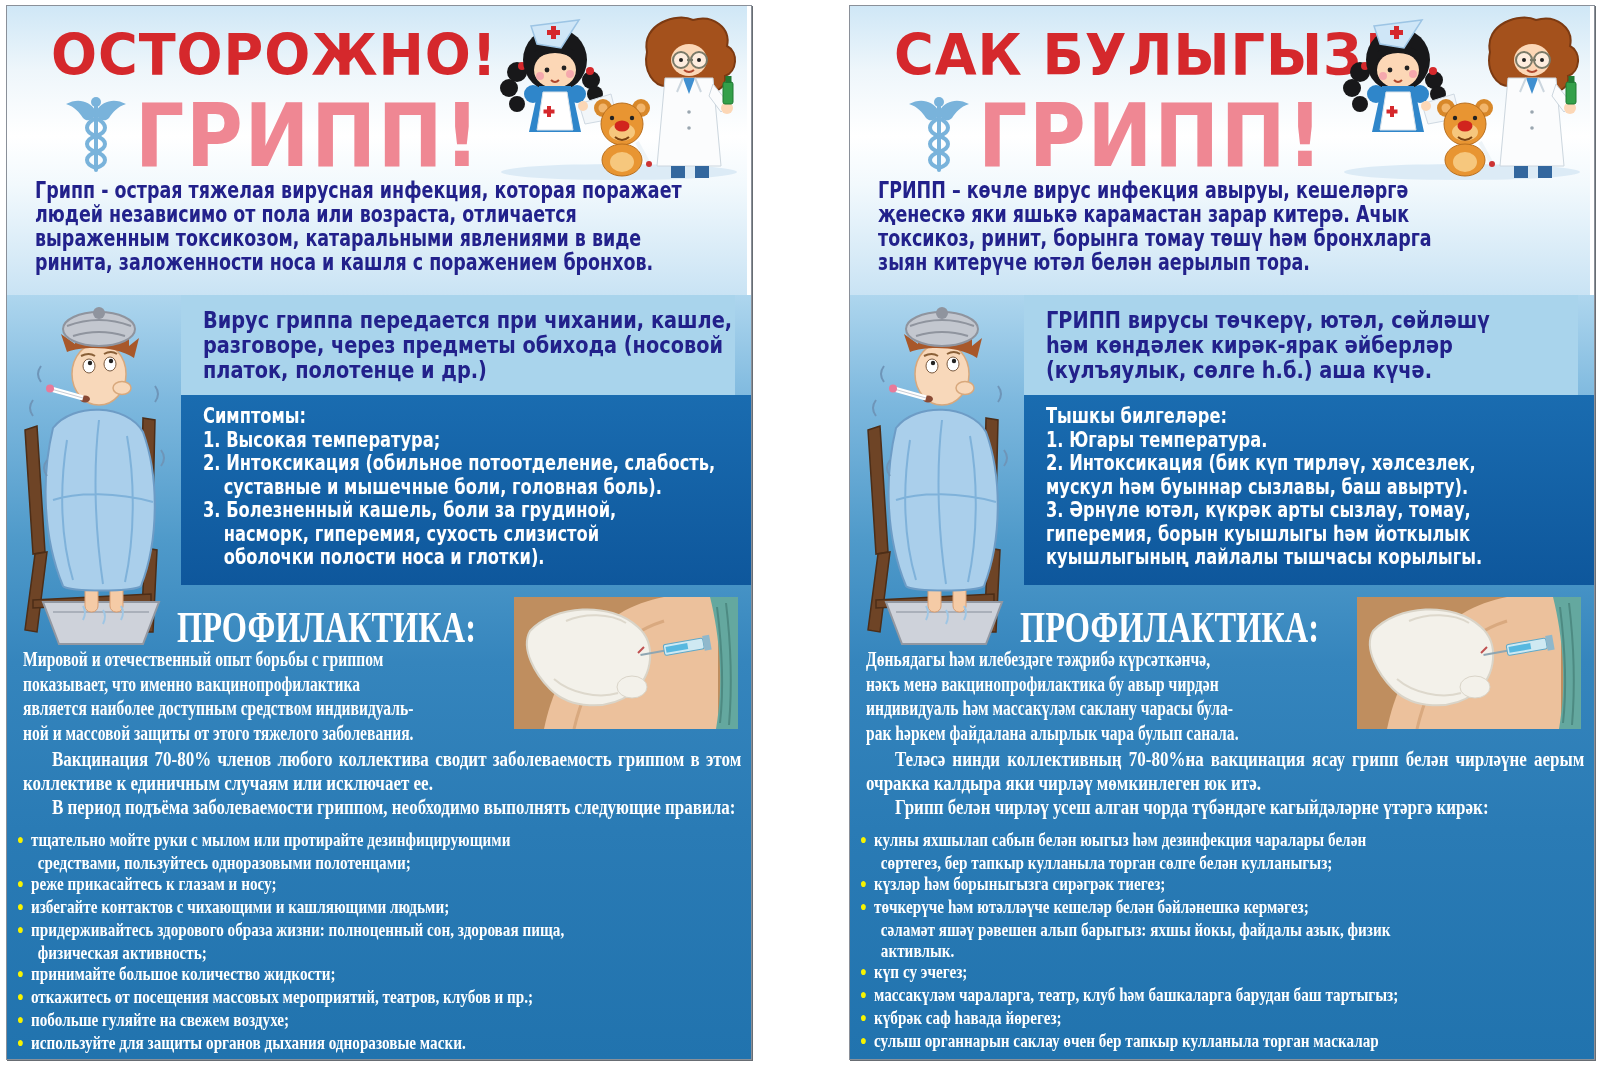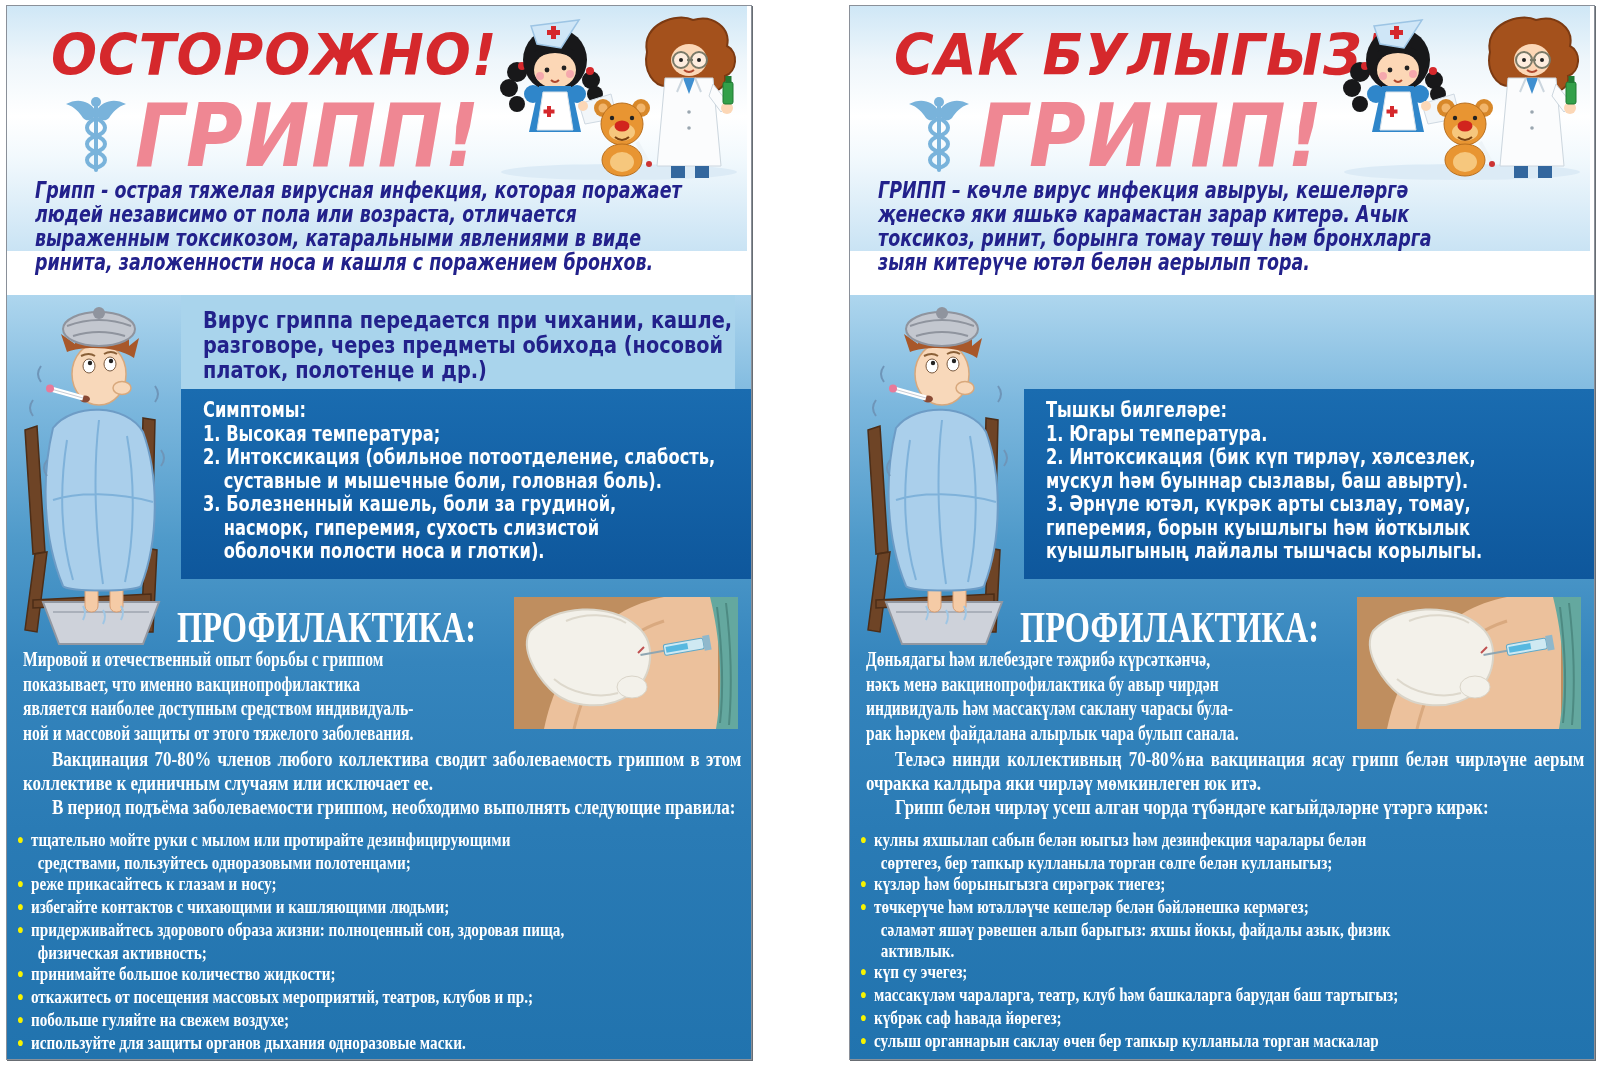--- a/index.html
+++ b/index.html
@@ -11,23 +11,22 @@
   .panel{
     position:absolute;top:5px;height:1053px;width:744px;
     background:#fff;border:1px solid #8a9099;box-shadow:1px 1px 0 #686d73;
     overflow:hidden;
   }
   #panel-ru{left:6px;}
   #panel-tt{left:849px;}
 
   
   .p-header{
-    position:absolute;left:0;right:4px;top:0;height:245px;
+    position:absolute;left:0;right:4px;top:0;height:289px;
     background:linear-gradient(180deg,#cfe7f6 0%,#eef6fb 22%,#ffffff 45%,#f2f9fd 62%,#c9e3f4 100%);
-    font-style:italic;
   }
   .warn{
     position:absolute;left:44px;top:16px;margin:0;
     font-size:57px;color:#d5282c;letter-spacing:1px;white-space:nowrap;
     transform:scaleX(.95);transform-origin:0 0;
   }
   .flu{
     position:absolute;left:128px;top:78px;margin:0;
     font-size:88px;color:#ef8793;letter-spacing:2px;white-space:nowrap;
     transform:scaleX(.88);transform-origin:0 0;
@@ -44,21 +43,21 @@
   .p-body{
     position:absolute;top:289px;left:0;right:0;bottom:0;
     background:linear-gradient(180deg,#aed6ee 0%,#7db8de 14%,#4f9aca 32%,#3585bd 48%,#2a7bb5 70%,#2173ae 100%);
   }
   .trans-box{position:absolute;left:174px;right:16px;top:0;height:110px;background:#a9d4ec;}
   .trans-box p{
     margin:13px 0 0 22px;width:660px;font-size:23px;line-height:25px;color:#22218b;
     white-space:pre-line;transform:scaleX(.84);transform-origin:0 0;
   }
   .symp-box{
-    position:absolute;left:174px;right:0;top:94px;height:190px;
+    position:absolute;left:174px;right:0;top:100px;height:190px;
     background:linear-gradient(180deg,#1a6cb0,#0e579c);
   }
   .symp-in{
     margin:9px 0 0 22px;width:724px;color:#ffffff;
     font-size:22px;line-height:23.5px;
     transform:scaleX(.74);transform-origin:0 0;
   }
   .symp-in p{margin:0;white-space:pre-line;}
   .hang{padding-left:28px;text-indent:-28px;}
   .sickman{position:absolute;left:0;top:5px;z-index:3;}
@@ -372,20 +371,25 @@
         <circle cx="158" cy="156" r="3" fill="#cc3333"></circle>
       </g>
     </svg>
     <p class="intro">ГРИПП – көчле вирус инфекция авыруы, кешеләргә
 җенескә яки яшькә карамастан зарар китерә. Ачык
 токсикоз, ринит, борынга томау төшү һәм бронхларга
 зыян китерүче ютәл белән аерылып тора.</p>
   </header>
 
   <div class="p-body">
+    <div class="trans-box">
+      <p>ГРИПП вирусы төчкерү, ютәл, сөйләшү
+һәм көндәлек кирәк-ярак әйберләр
+(кулъяулык, сөлге һ.б.) аша күчә.</p>
+    </div>
     <div class="symp-box">
       <div class="symp-in">
         <p>Тышкы билгеләре:</p>
         <p>1. Югары температура.</p>
         <p>2. Интоксикация (бик күп тирләү, хәлсезлек,
 мускул һәм буыннар сызлавы, баш авырту).</p>
         <p>3. Әрнүле ютәл, күкрәк арты сызлау, томау,
 гиперемия, борын куышлыгы һәм йоткылык
 куышлыгының лайлалы тышчасы корылыгы.</p>
       </div>

